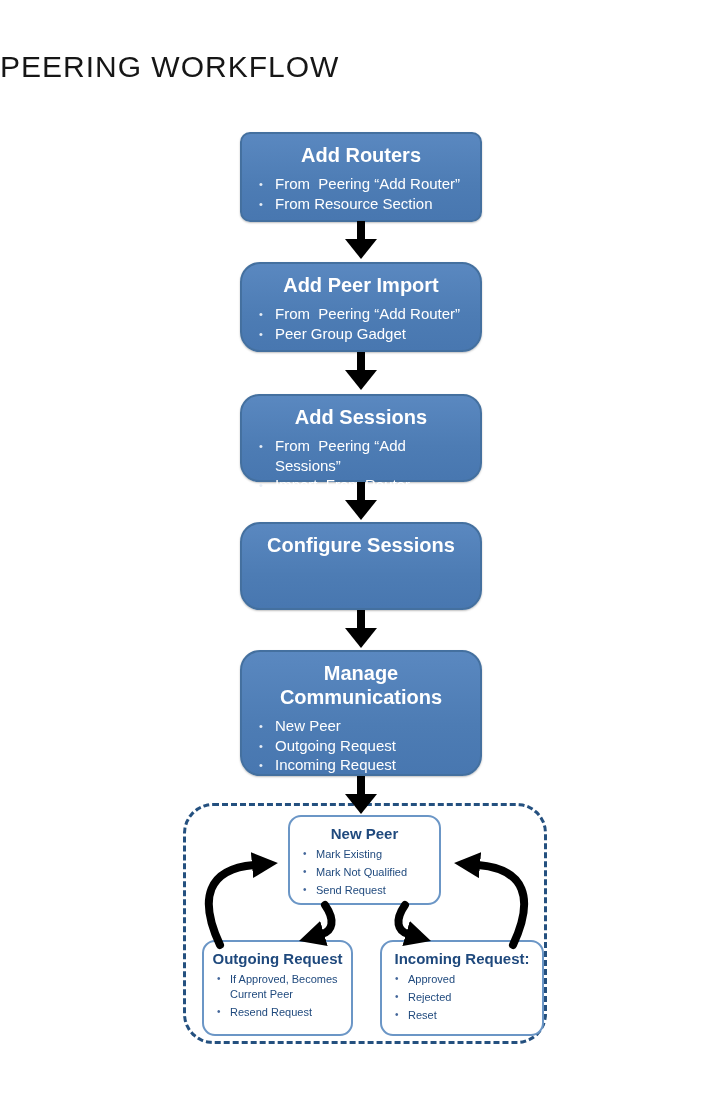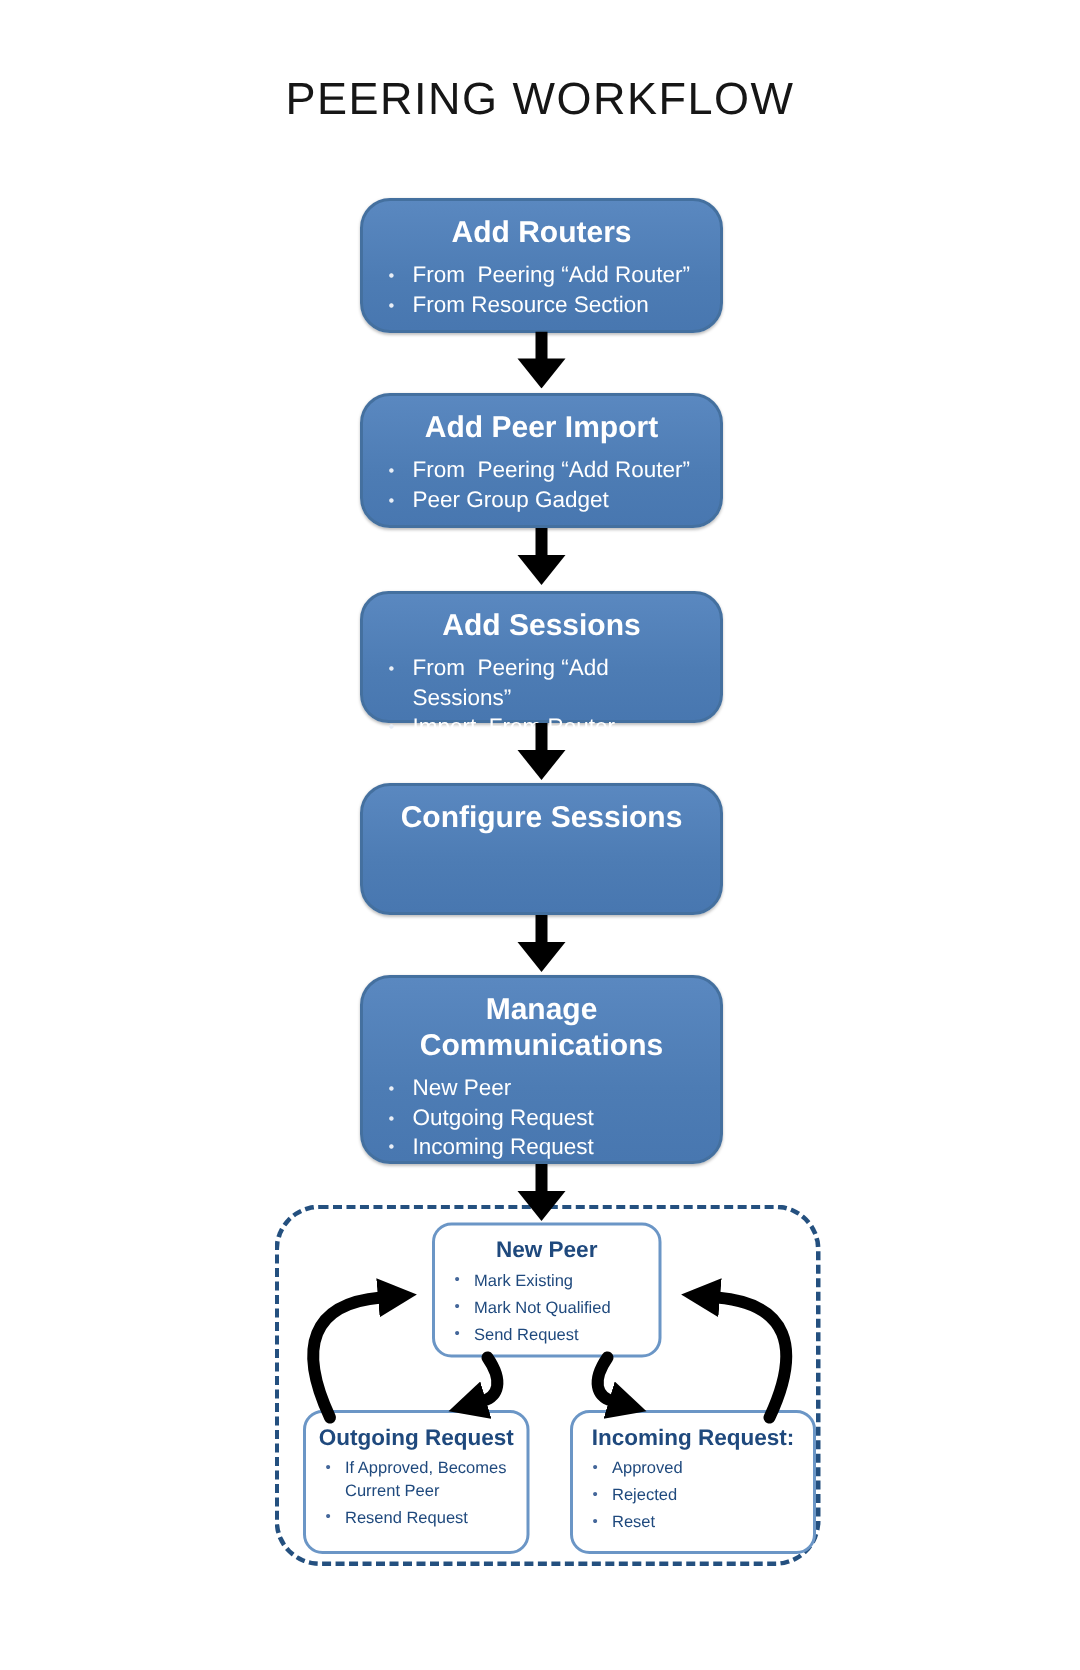--- a/index.html
+++ b/index.html
@@ -1,38 +1,38 @@
 <!DOCTYPE html>
 <html><head>
 <meta charset="utf-8">
 <style>
   html,body { margin:0; padding:0; background:#ffffff; }
   .canvas {
     position:relative; width:720px; height:1113px; background:#ffffff;
     font-family:"Liberation Sans", sans-serif; overflow:hidden;
   }
   .diagram-title {
-    position:absolute; top:50px; left:0; width:720px; text-align:center;
+    position:absolute; top:50px; left:0; width:720px; 
     font-size:30px; font-weight:400; letter-spacing:1px; color:#161616;
   }
   
   .step {
     position:absolute; left:240px; width:242px; box-sizing:border-box;
     background:linear-gradient(180deg,#5a88c0 0%, #4d7cb4 60%, #4877b0 100%);
     border:2px solid #44709f; border-radius:20px; color:#ffffff;
     box-shadow:0 1px 2px rgba(0,0,0,0.25);
   }
   .step h2 { margin:9px 8px 2px; text-align:center; font-size:20px; line-height:24px; font-weight:bold; }
   .step ul { list-style:none; margin:7px 0 0; padding:0 8px 0 17px; }
   .step li {
     position:relative; font-size:15px; line-height:19.5px; padding-left:16px;
     white-space:pre-wrap;
   }
   .step li::before { content:"•"; position:absolute; left:0; top:1px; font-size:11px; color:#e8eef6; }
-  #step-1 { top:132px; height:90px; }
+  #step-1 { top:132px; height:90px;border-radius:10px; }
   #step-2 { top:262px; height:90px; }
   #step-3 { top:394px; height:88px;border-radius:19px; }
   #step-4 { top:522px; height:88px; }
   #step-5 { top:650px; height:126px; }
 
   
   .flow-arrow { position:absolute; left:344px; width:34px; height:38px; }
   #arrow-1 { top:221px; } #arrow-2 { top:352px; } #arrow-3 { top:482px; }
   #arrow-4 { top:610px; } #arrow-5 { top:776px; z-index:4; }
 

